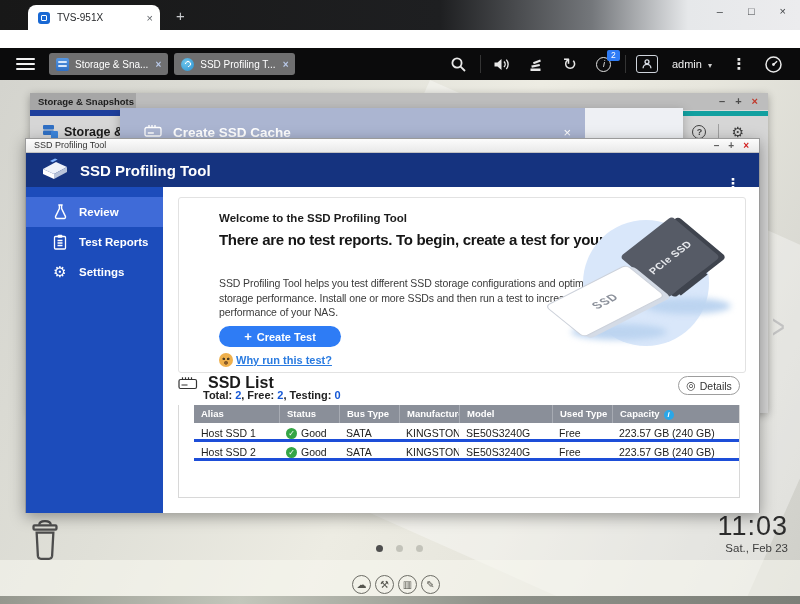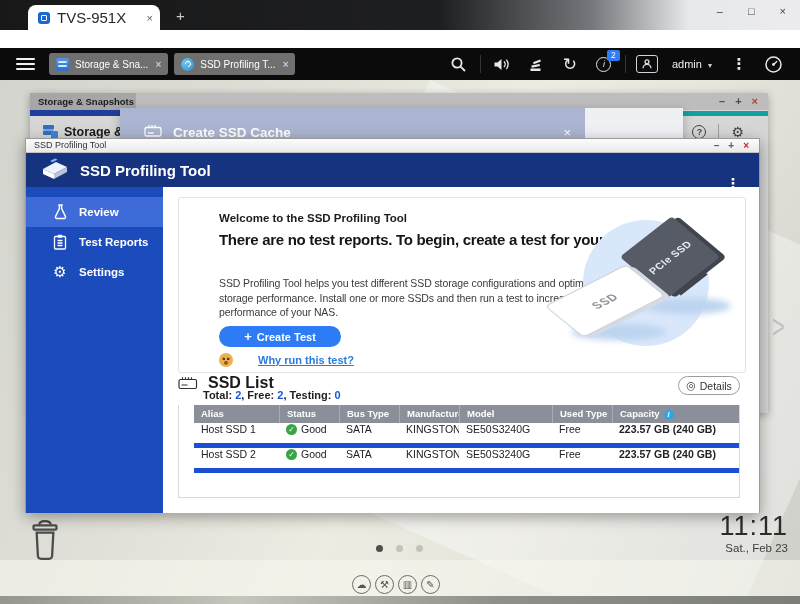--- a/index.html
+++ b/index.html
@@ -7,21 +7,21 @@
   body { font-family:"Liberation Sans","DejaVu Sans",sans-serif; position:relative; background:#fff; }
   .abs { position:absolute; }
 
   
   #bframe { left:0; top:0; width:800px; height:30px;
     background:linear-gradient(90deg,#181818 0%,#1e1f21 55%,#74777b 74%,#e6e8ea 86%,#ececee 100%); }
   #btab { left:28px; top:5px; width:132px; height:25px; background:#fff; border-radius:8px 8px 0 0;
     display:flex; align-items:center; padding:0 7px 0 10px; }
   #bfav { width:12px; height:12px; background:#1868d3; border-radius:3px; display:flex; align-items:center; justify-content:center; }
   #bfav span { width:6px; height:6px; border:1.4px solid #fff; border-radius:1px; display:block; }
-  #btab .t { font-size:15px; color:#27292c; margin-left:7px; flex:1; white-space:nowrap; overflow:hidden; }
+  #btab .t { font-size:10px; color:#27292c; margin-left:7px; flex:1; white-space:nowrap; overflow:hidden; }
   #btab .x { font-size:11px; color:#5f6368; }
   #newtab { left:176px; top:7px; color:#c9cbce; font-size:15px; }
   #winctrl { right:14px; top:5px; display:flex; gap:25px; color:#3f4245; font-size:11px; }
   #toolbar { left:0; top:30px; width:800px; height:19px; background:#fff; border-bottom:1px solid #dadce0; }
   .navg { top:32px; font-size:13px; color:#454749; }
   #omnibox { left:82px; top:32px; width:616px; height:15px; background:#f1f3f4; border-radius:8px;
     display:flex; align-items:center; padding:0 10px; font-size:10.5px; color:#5f6368; }
   #omni-info { width:10px; height:10px; border:1.2px solid #5f6368; border-radius:50%; font-size:7px; line-height:8px;
     text-align:center; font-style:italic; margin-right:5px; flex:none; }
   #omnibox .sep { margin:0 7px; color:#dadce0; }
@@ -115,21 +115,21 @@
 
   
   #card { left:152px; top:58px; width:568px; height:176px; border:1px solid #e2e2e2; border-radius:3px; background:#fff; }
   #w-eyebrow { left:40px; top:14px; font-size:11.5px; font-weight:bold; color:#1c1c1c; }
   #w-heading { left:40px; top:32px; width:478px; font-size:15px; font-weight:bold; color:#161616;
     line-height:19px; letter-spacing:-0.3px; }
   #w-body { left:40px; top:78px; width:398px; font-size:10.5px; color:#3a3a3a; line-height:14.5px; letter-spacing:-0.1px; }
   #w-btn { left:40px; top:128px; width:122px; height:21px; background:#2e7cf5; border-radius:11px; color:#fff;
     font-size:11px; font-weight:bold; display:flex; align-items:center; justify-content:center; gap:5px; border:none; }
   #w-btn .plus { font-size:13px; font-weight:bold; }
-  #w-why { left:40px; top:155px; display:flex; align-items:center; gap:25px; }
+  #w-why { left:40px; top:155px; display:flex; align-items:center; gap:3px; }
   #w-face { width:14px; height:14px; border-radius:50%;
     background:radial-gradient(circle at 34% 42%,#4d3c22 1px,transparent 1.6px),
                radial-gradient(circle at 66% 42%,#4d3c22 1px,transparent 1.6px),
                radial-gradient(circle at 50% 70%,#8a5c28 1.6px,transparent 2.2px),#efb04c; }
   #w-link { font-size:11px; color:#2a7be0; text-decoration:underline; font-weight:bold; }
   
   #illus { right:14px; top:14px; width:178px; height:148px; }
   #il-circle { left:30px; top:8px; width:126px; height:126px; border-radius:50%; background:#d9e7fa; }
   .il-shadow { background:#bcd4f0; border-radius:50%; filter:blur(3px); }
   #il-sh1 { left:18px; top:112px; width:96px; height:16px; }
@@ -152,22 +152,22 @@
   #sl-details { left:652px; top:237px; width:62px; height:19px; border:1px solid #9d9d9d; border-radius:10px;
     background:#fff; display:flex; align-items:center; justify-content:center; gap:4px; font-size:10.5px; color:#333; }
   #sl-details .eye { font-size:11px; font-family:"DejaVu Sans",sans-serif; }
   #table { left:152px; top:266px; width:562px; height:93px; border:1px solid #d8d8d8; border-top:none; background:#fff;padding-left:15px; }
   .trow { display:flex; width:100%; }
   #thead { height:18px; background:#8a8f99; }
   #thead .cell { font-size:9.5px; font-weight:bold; color:#fff; line-height:18px; }
   #thead .cell:not(:first-child) { border-left:1px solid #a7abb3; }
   .cell { padding-left:7px; white-space:nowrap; overflow:hidden; }
   .c-alias{width:85px;} .c-status{width:60px;} .c-bus{width:60px;} .c-man{width:60px;}
-  .c-model{width:93px;} .c-used{width:60px;} .c-cap{flex:1;font-weight:bold;}
-  .drow { height:25px; border-bottom:5px solid #1d4ed8; align-items:flex-start; }
+  .c-model{width:93px;} .c-used{width:60px;} .c-cap{flex:1;}
+  .drow { height:19px; border-bottom:3px solid #1d4ed8; align-items:flex-end; }
   .drow .cell { font-size:10.5px; color:#222; display:flex; align-items:center; }
   .chk { width:11px; height:11px; background:#35a546; border-radius:50%; color:#fff; font-size:8px; line-height:11px;
     text-align:center; margin-right:4px; flex:none; font-family:"DejaVu Sans",sans-serif; }
   .info-i { width:10px; height:10px; background:#2aa7e8; border-radius:50%; color:#fff; font-size:7.5px; line-height:10px;
     text-align:center; font-style:italic; margin-left:4px; display:inline-block; }
 
   
   #trash { left:26px; top:516px; }
   #dots { left:376px; top:545px; display:flex; gap:13px; }
   #dots i { width:7px; height:7px; border-radius:50%; background:#c3c3ba; display:block; }
@@ -514,16 +514,16 @@
     <i></i>
     <i></i>
   </div>
 <div id="dock" class="abs">
   <span class="dock-ic">☁</span>
   <span class="dock-ic">⚒</span>
   <span class="dock-ic">▥</span>
   <span class="dock-ic">✎</span>
 </div>
 <div id="clock" class="abs">
-  <div id="clock-time">11:11</div>
+  <div id="clock-time">11:03</div>
   <div id="clock-date">Sat., Feb 23</div>
 </div>
 <span id="chevron" class="abs">&gt;</span>
 
 </body></html>

